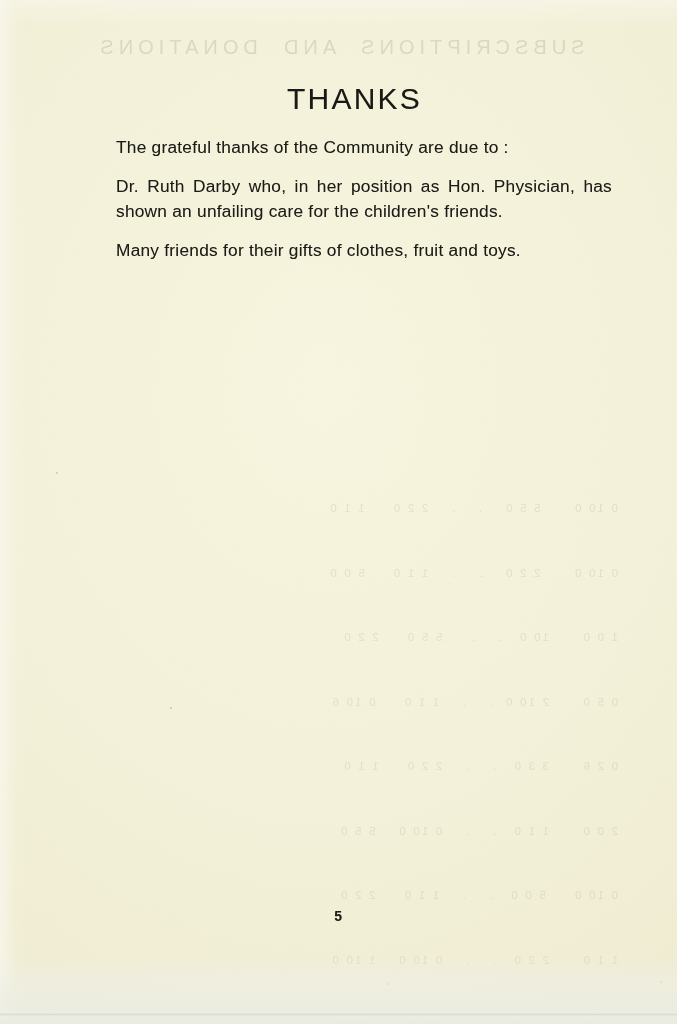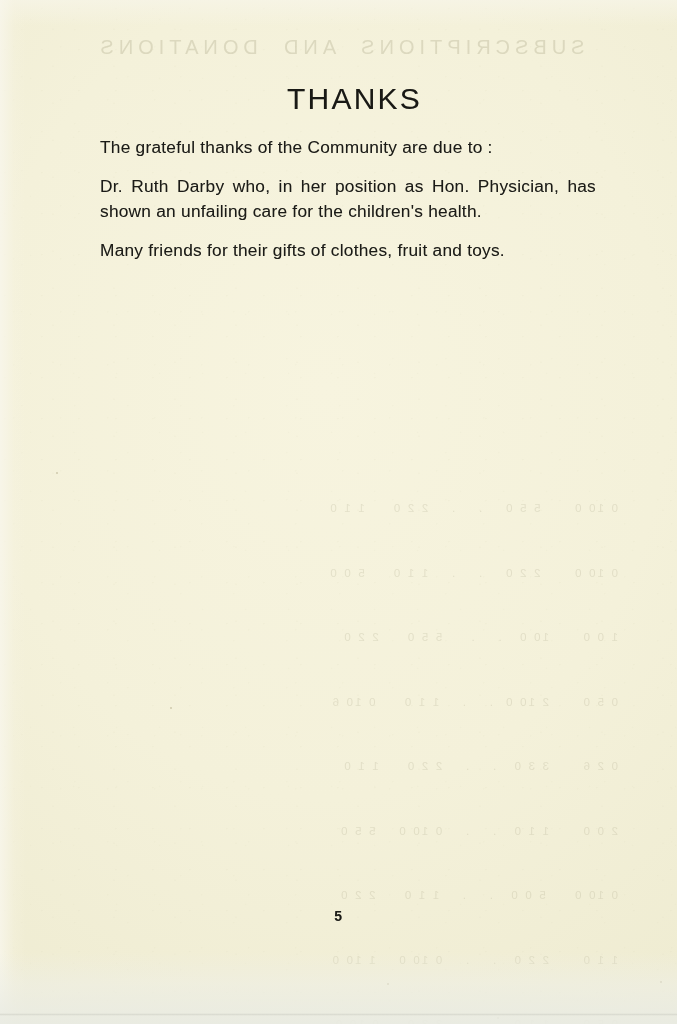--- a/index.html
+++ b/index.html
@@ -132,21 +132,21 @@
     text-align: center;
     font-size: 30px;
     font-weight: 400;
     letter-spacing: 2.2px;
     color: #191915;
     margin: 16px;
   }
 
   .text-block {
     position: absolute;
-    left: 100px;
+    left: 116px;
     top: 135px;
     width: 496px;
   }
 
   .para {
     margin: 0 0 13px 0;
     font-size: 17.3px;
     line-height: 25.6px;
     letter-spacing: 0.25px;
     color: #1b1b17;
@@ -208,21 +208,21 @@
 
   <div class="content">
 
     <h1 class="page-title">THANKS</h1>
 
     <div class="text-block">
 
       <p class="para ragged">The grateful thanks of the Community are due to :</p>
 
 
-      <p class="para">Dr. Ruth Darby who, in her position as Hon. Physician, has shown an unfailing care for the children's health.</p>
+      <p class="para">Dr. Ruth Darby who, in her position as Hon. Physician, has shown an unfailing care for the children's friends.</p>
 
 
       <p class="para ragged">Many friends for their gifts of clothes, fruit and toys.</p>
 
     </div>
 
     <div class="folio">5</div>
   </div>
 
   <div class="speck" style="left:56px;  top:472px;  width:2px; height:2px;"></div>

